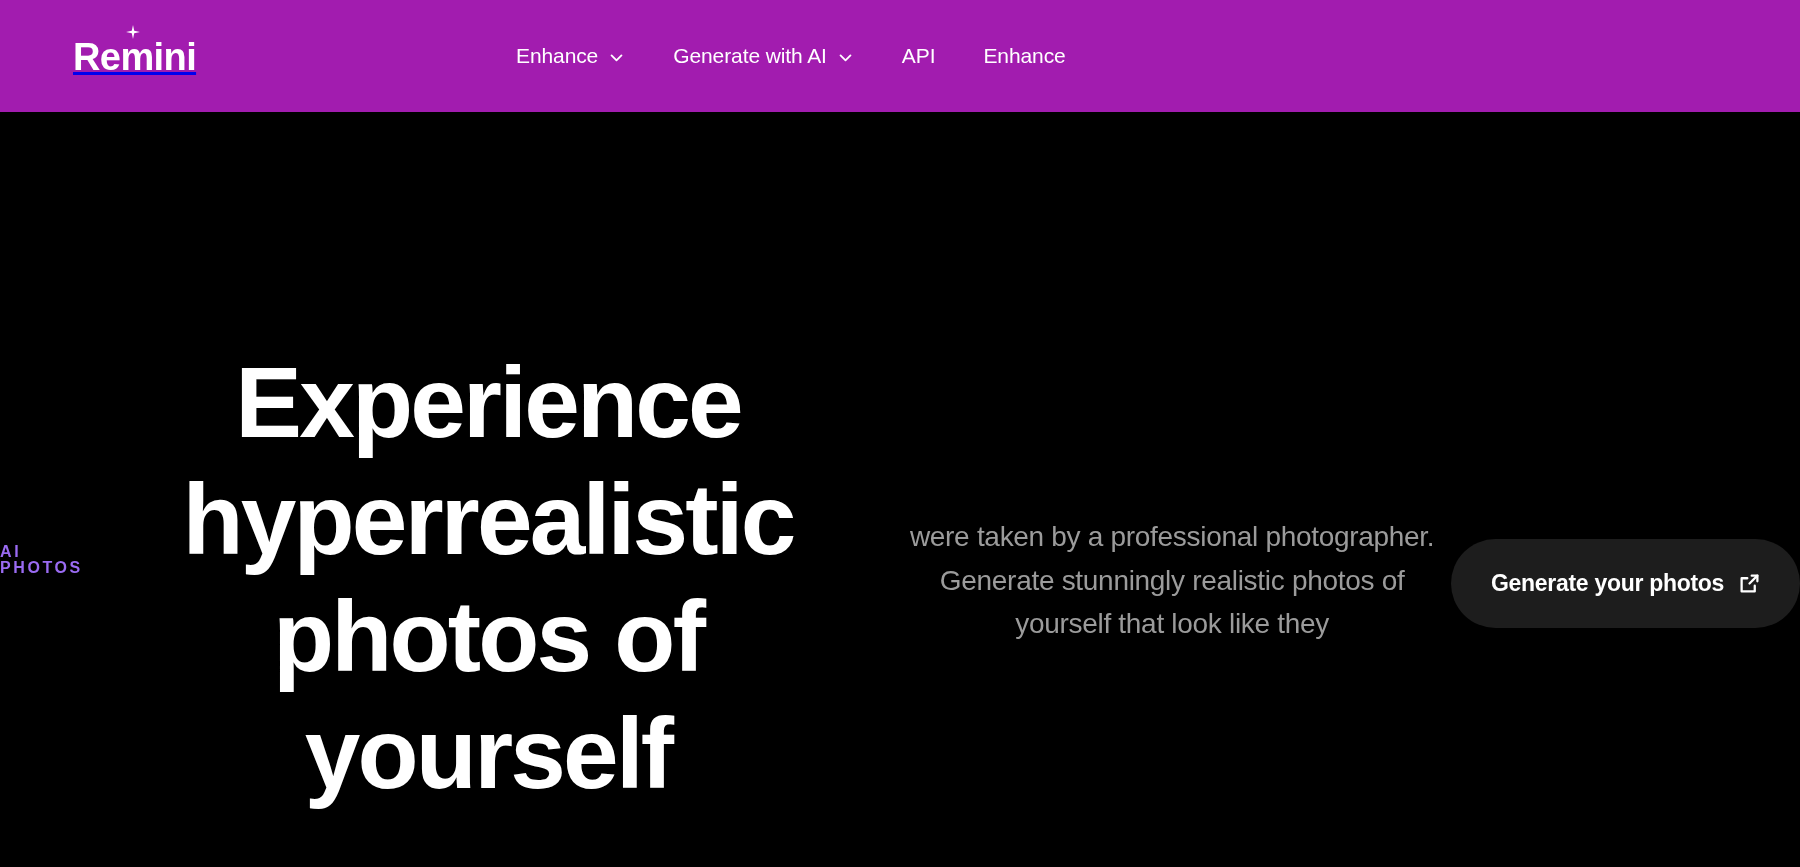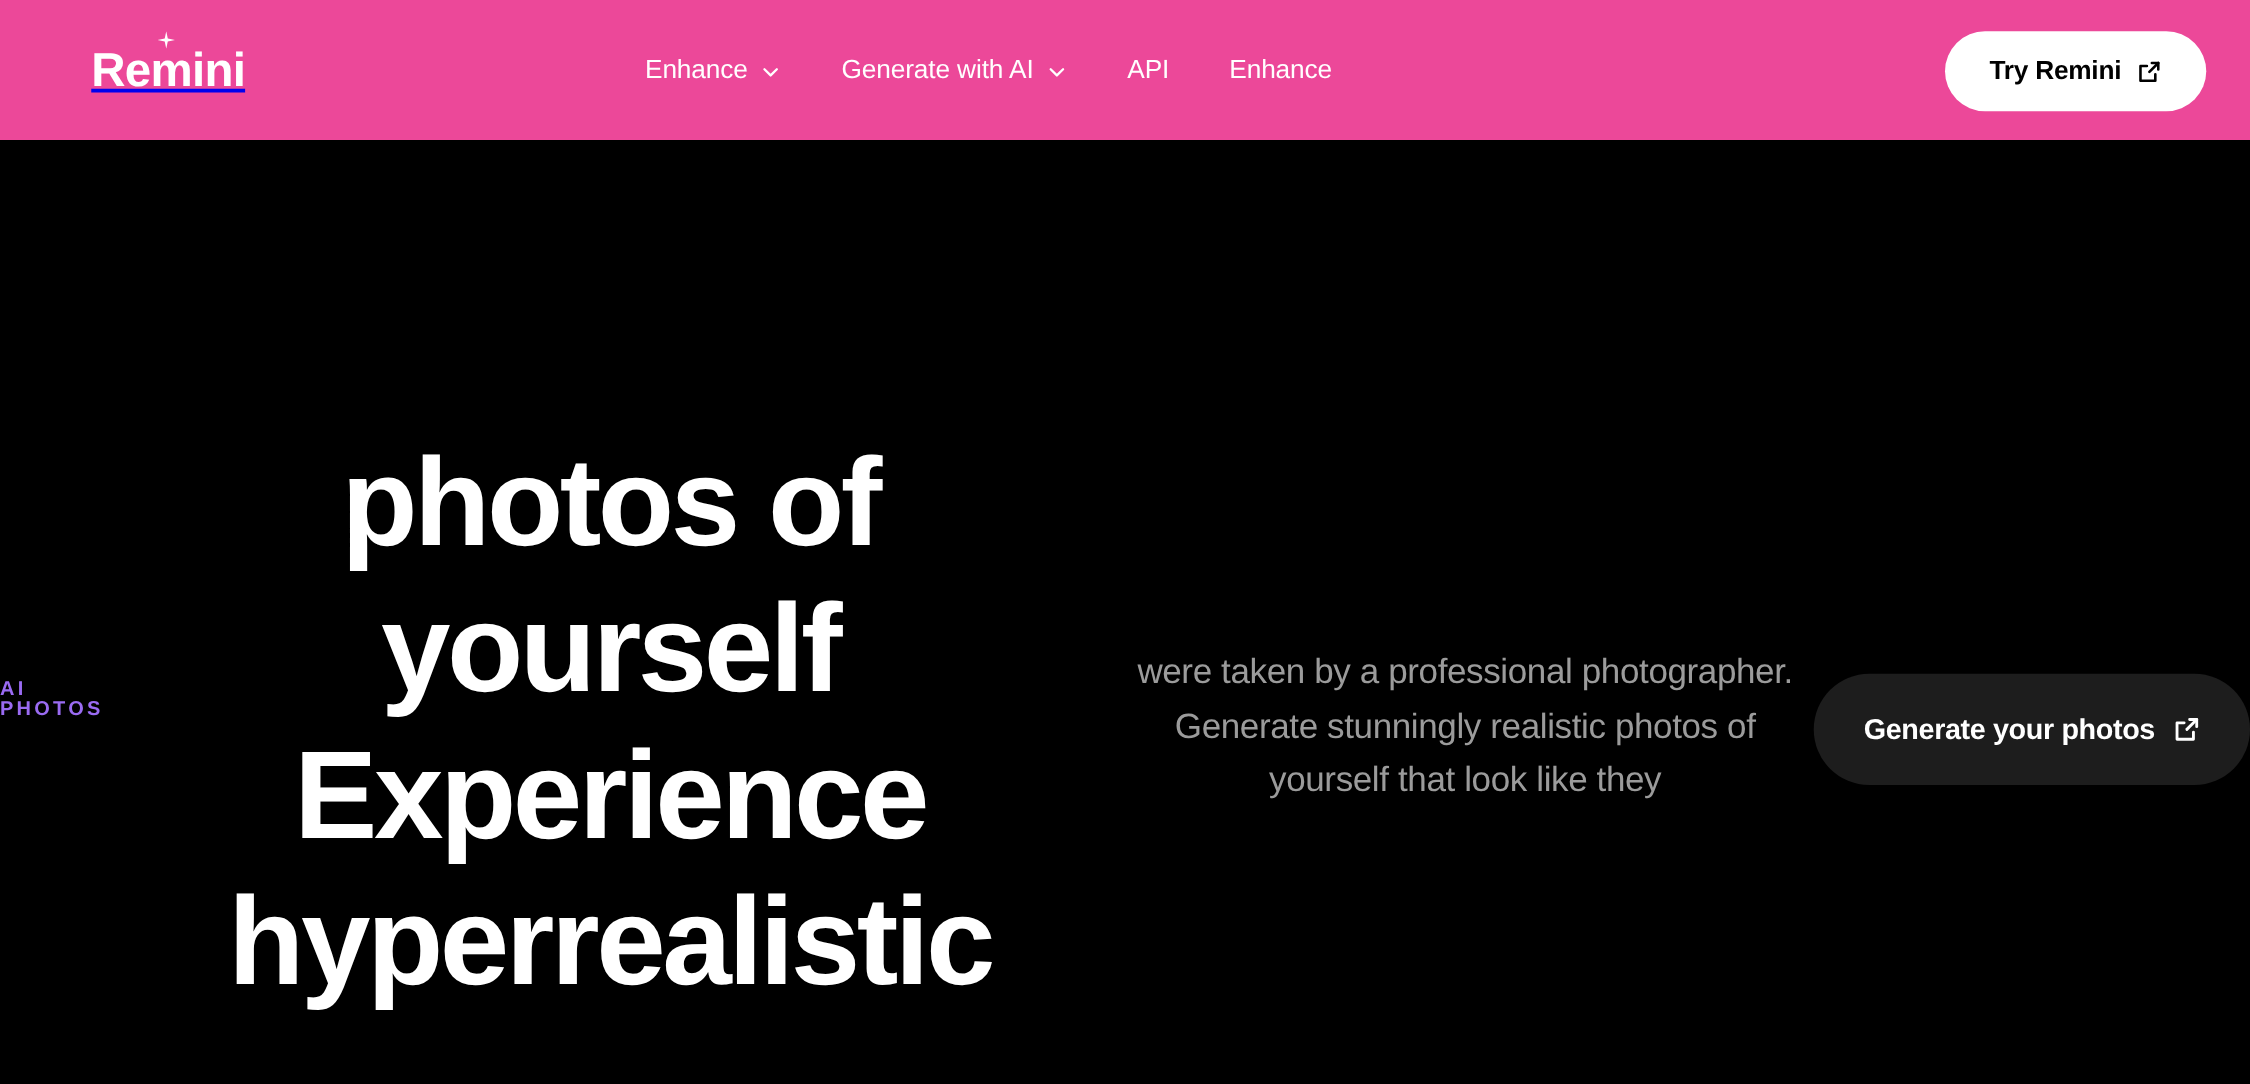--- a/index.html
+++ b/index.html
@@ -17,21 +17,21 @@
     -webkit-font-smoothing: antialiased;
   }
 
   
   .navbar {
     position: relative;
     width: 1800px;
     height: 112px;
     display: flex;
     align-items: center;
-    background: #ec4899;
+    background: #a21caf;
   }
 
   .brand {
     position: absolute;
     left: 73px;
     top: 38px;
     display: flex;
     align-items: baseline;
     cursor: pointer;
     user-select: none;
@@ -214,40 +214,30 @@
     <div class="nav-item">
       <span>API</span>
     </div>
 
     <div class="nav-item">
       <span>Enhance</span>
     </div>
 
   </nav>
 
-  <button class="cta-pill">
-    <span>Try Remini</span>
-    <span class="ext">
-      <svg viewBox="0 0 24 24" width="19" height="19" fill="none" aria-hidden="true">
-        <path d="M21 3 L12 12" stroke="#000000" stroke-width="2.6" stroke-linecap="round"></path>
-        <path d="M14.5 3 L21 3 L21 9.5" stroke="#000000" stroke-width="2.6" stroke-linecap="round" stroke-linejoin="round"></path>
-        <path d="M18 14.5 L18 21 L3 21 L3 6 L9.5 6" stroke="#000000" stroke-width="2.6" stroke-linecap="round" stroke-linejoin="round"></path>
-      </svg>
-    </span>
-  </button>
 
 </header>
 
 <main class="hero">
 
   <div class="eyebrow">AI PHOTOS</div>
 
   <h1 class="headline">
+    <span class="hl-line">Experience hyperrealistic</span>
     <span class="hl-line">photos of yourself</span>
-    <span class="hl-line">Experience hyperrealistic</span>
   </h1>
 
   <p class="subhead">
     <span class="sub-line">were taken by a professional photographer.</span>
     <span class="sub-line">Generate stunningly realistic photos of yourself that look like they</span>
   </p>
 
   <button class="hero-cta">
     <span>Generate your photos</span>
     <span class="ext">

